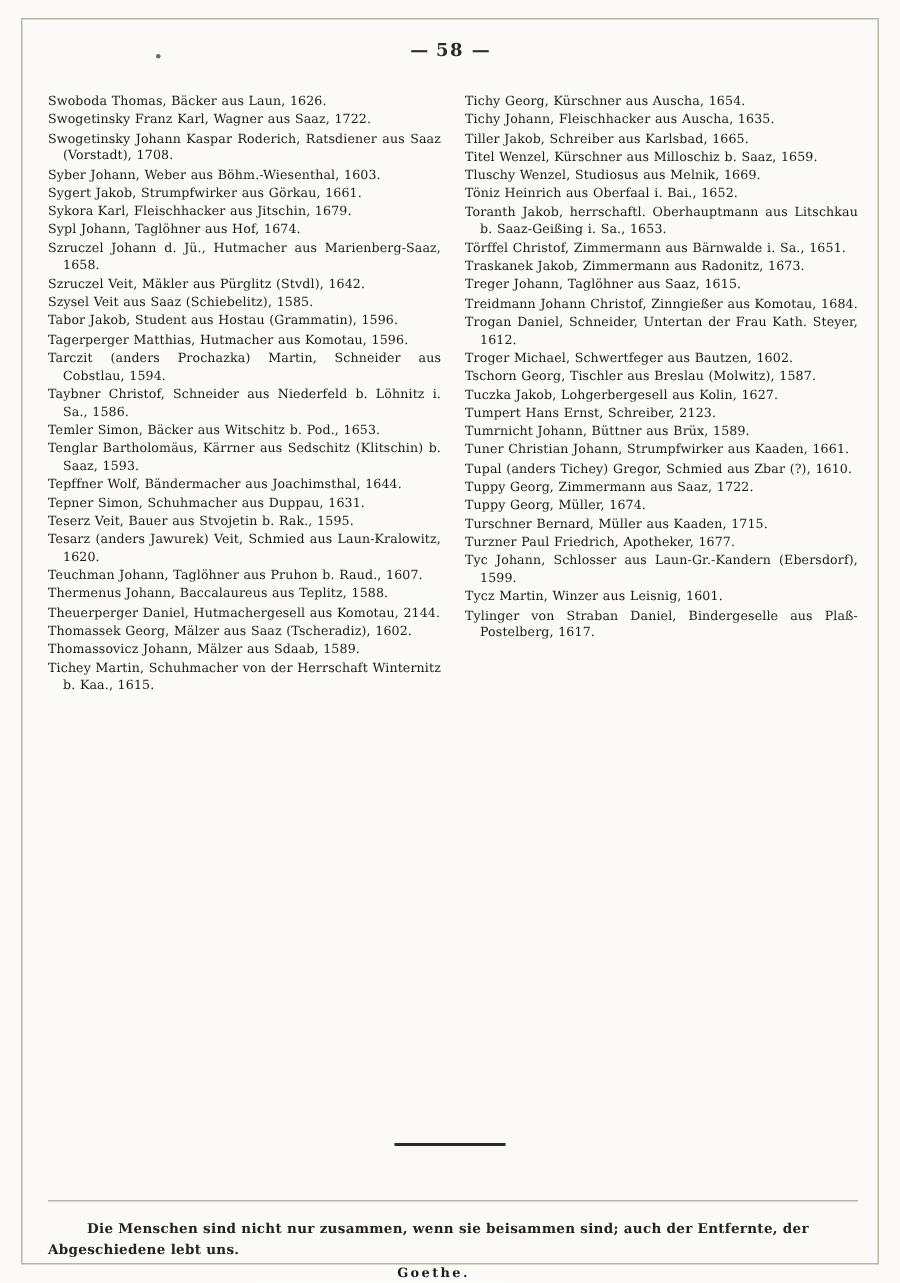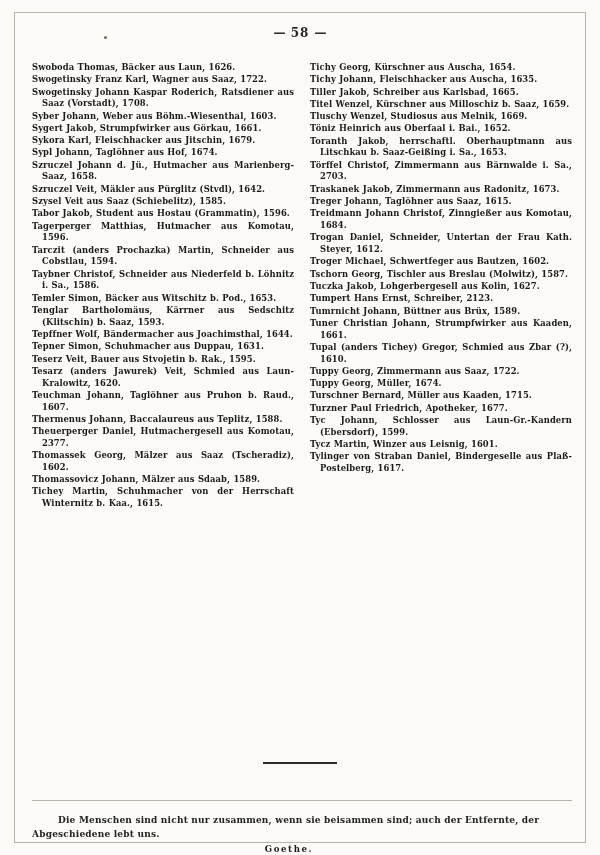--- a/index.html
+++ b/index.html
@@ -44,21 +44,20 @@
   .page-number .dash {
     letter-spacing: 0;
   }
   .columns {
     position: absolute;
     top: 62px;
     left: 32px;
     right: 28px;
     display: flex;
     gap: 16px;
-    font-weight: bold;
   }
   .col {
     width: 268px;
     font-size: 8.4px;
     line-height: 11.6px;
     text-align: justify;
   }
   .entry {
     margin: 0 0 0.6px 0;
     padding-left: 10px;
@@ -148,35 +147,35 @@
       <p class="entry">Tarczit (anders Prochazka) Martin, Schneider aus Cobstlau, 1594.</p>
       <p class="entry">Taybner Christof, Schneider aus Niederfeld b. Löhnitz i. Sa., 1586.</p>
       <p class="entry">Temler Simon, Bäcker aus Witschitz b. Pod., 1653.</p>
       <p class="entry">Tenglar Bartholomäus, Kärrner aus Sedschitz (Klitschin) b. Saaz, 1593.</p>
       <p class="entry">Tepffner Wolf, Bändermacher aus Joachimsthal, 1644.</p>
       <p class="entry">Tepner Simon, Schuhmacher aus Duppau, 1631.</p>
       <p class="entry">Teserz Veit, Bauer aus Stvojetin b. Rak., 1595.</p>
       <p class="entry">Tesarz (anders Jawurek) Veit, Schmied aus Laun-Kralowitz, 1620.</p>
       <p class="entry">Teuchman Johann, Taglöhner aus Pruhon b. Raud., 1607.</p>
       <p class="entry">Thermenus Johann, Baccalaureus aus Teplitz, 1588.</p>
-      <p class="entry">Theuerperger Daniel, Hutmachergesell aus Komotau, 2377.</p>
+      <p class="entry">Theuerperger Daniel, Hutmachergesell aus Komotau, 2144.</p>
       <p class="entry">Thomassek Georg, Mälzer aus Saaz (Tscheradiz), 1602.</p>
       <p class="entry">Thomassovicz Johann, Mälzer aus Sdaab, 1589.</p>
       <p class="entry">Tichey Martin, Schuhmacher von der Herrschaft Winternitz b. Kaa., 1615.</p>
     </div>
 
     <div class="col">
       <p class="entry">Tichy Georg, Kürschner aus Auscha, 1654.</p>
       <p class="entry">Tichy Johann, Fleischhacker aus Auscha, 1635.</p>
       <p class="entry">Tiller Jakob, Schreiber aus Karlsbad, 1665.</p>
       <p class="entry">Titel Wenzel, Kürschner aus Milloschiz b. Saaz, 1659.</p>
       <p class="entry">Tluschy Wenzel, Studiosus aus Melnik, 1669.</p>
       <p class="entry">Töniz Heinrich aus Oberfaal i. Bai., 1652.</p>
       <p class="entry">Toranth Jakob, herrschaftl. Oberhauptmann aus Litschkau b. Saaz-Geißing i. Sa., 1653.</p>
-      <p class="entry">Törffel Christof, Zimmermann aus Bärnwalde i. Sa., 2703.</p>
+      <p class="entry">Törffel Christof, Zimmermann aus Bärnwalde i. Sa., 1651.</p>
       <p class="entry">Traskanek Jakob, Zimmermann aus Radonitz, 1673.</p>
       <p class="entry">Treger Johann, Taglöhner aus Saaz, 1615.</p>
       <p class="entry">Treidmann Johann Christof, Zinngießer aus Komotau, 1684.</p>
       <p class="entry">Trogan Daniel, Schneider, Untertan der Frau Kath. Steyer, 1612.</p>
       <p class="entry">Troger Michael, Schwertfeger aus Bautzen, 1602.</p>
       <p class="entry">Tschorn Georg, Tischler aus Breslau (Molwitz), 1587.</p>
       <p class="entry">Tuczka Jakob, Lohgerbergesell aus Kolin, 1627.</p>
       <p class="entry">Tumpert Hans Ernst, Schreiber, 2123.</p>
       <p class="entry">Tumrnicht Johann, Büttner aus Brüx, 1589.</p>
       <p class="entry">Tuner Christian Johann, Strumpfwirker aus Kaaden, 1661.</p>

